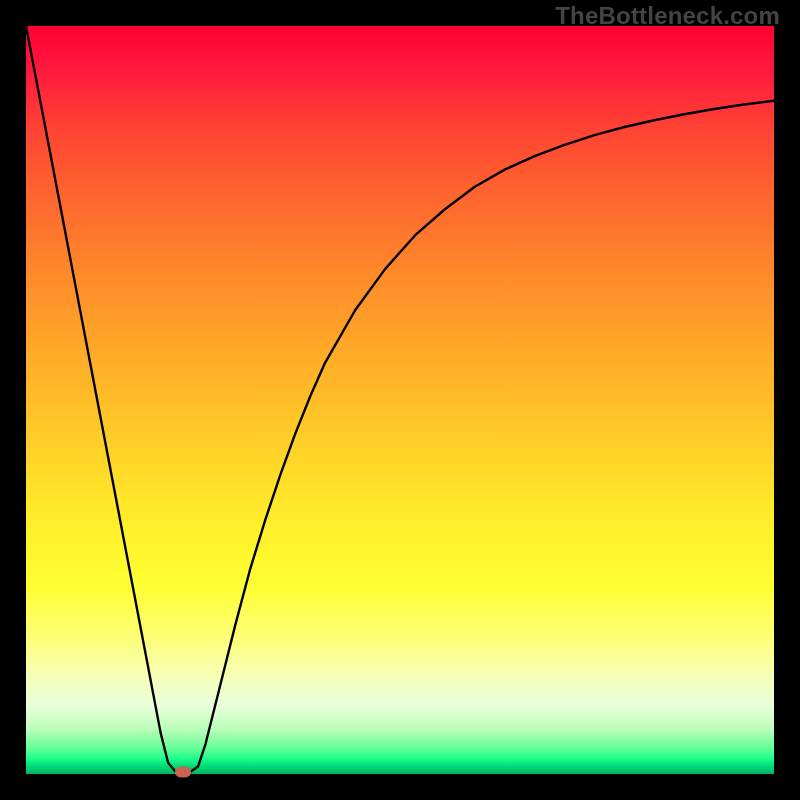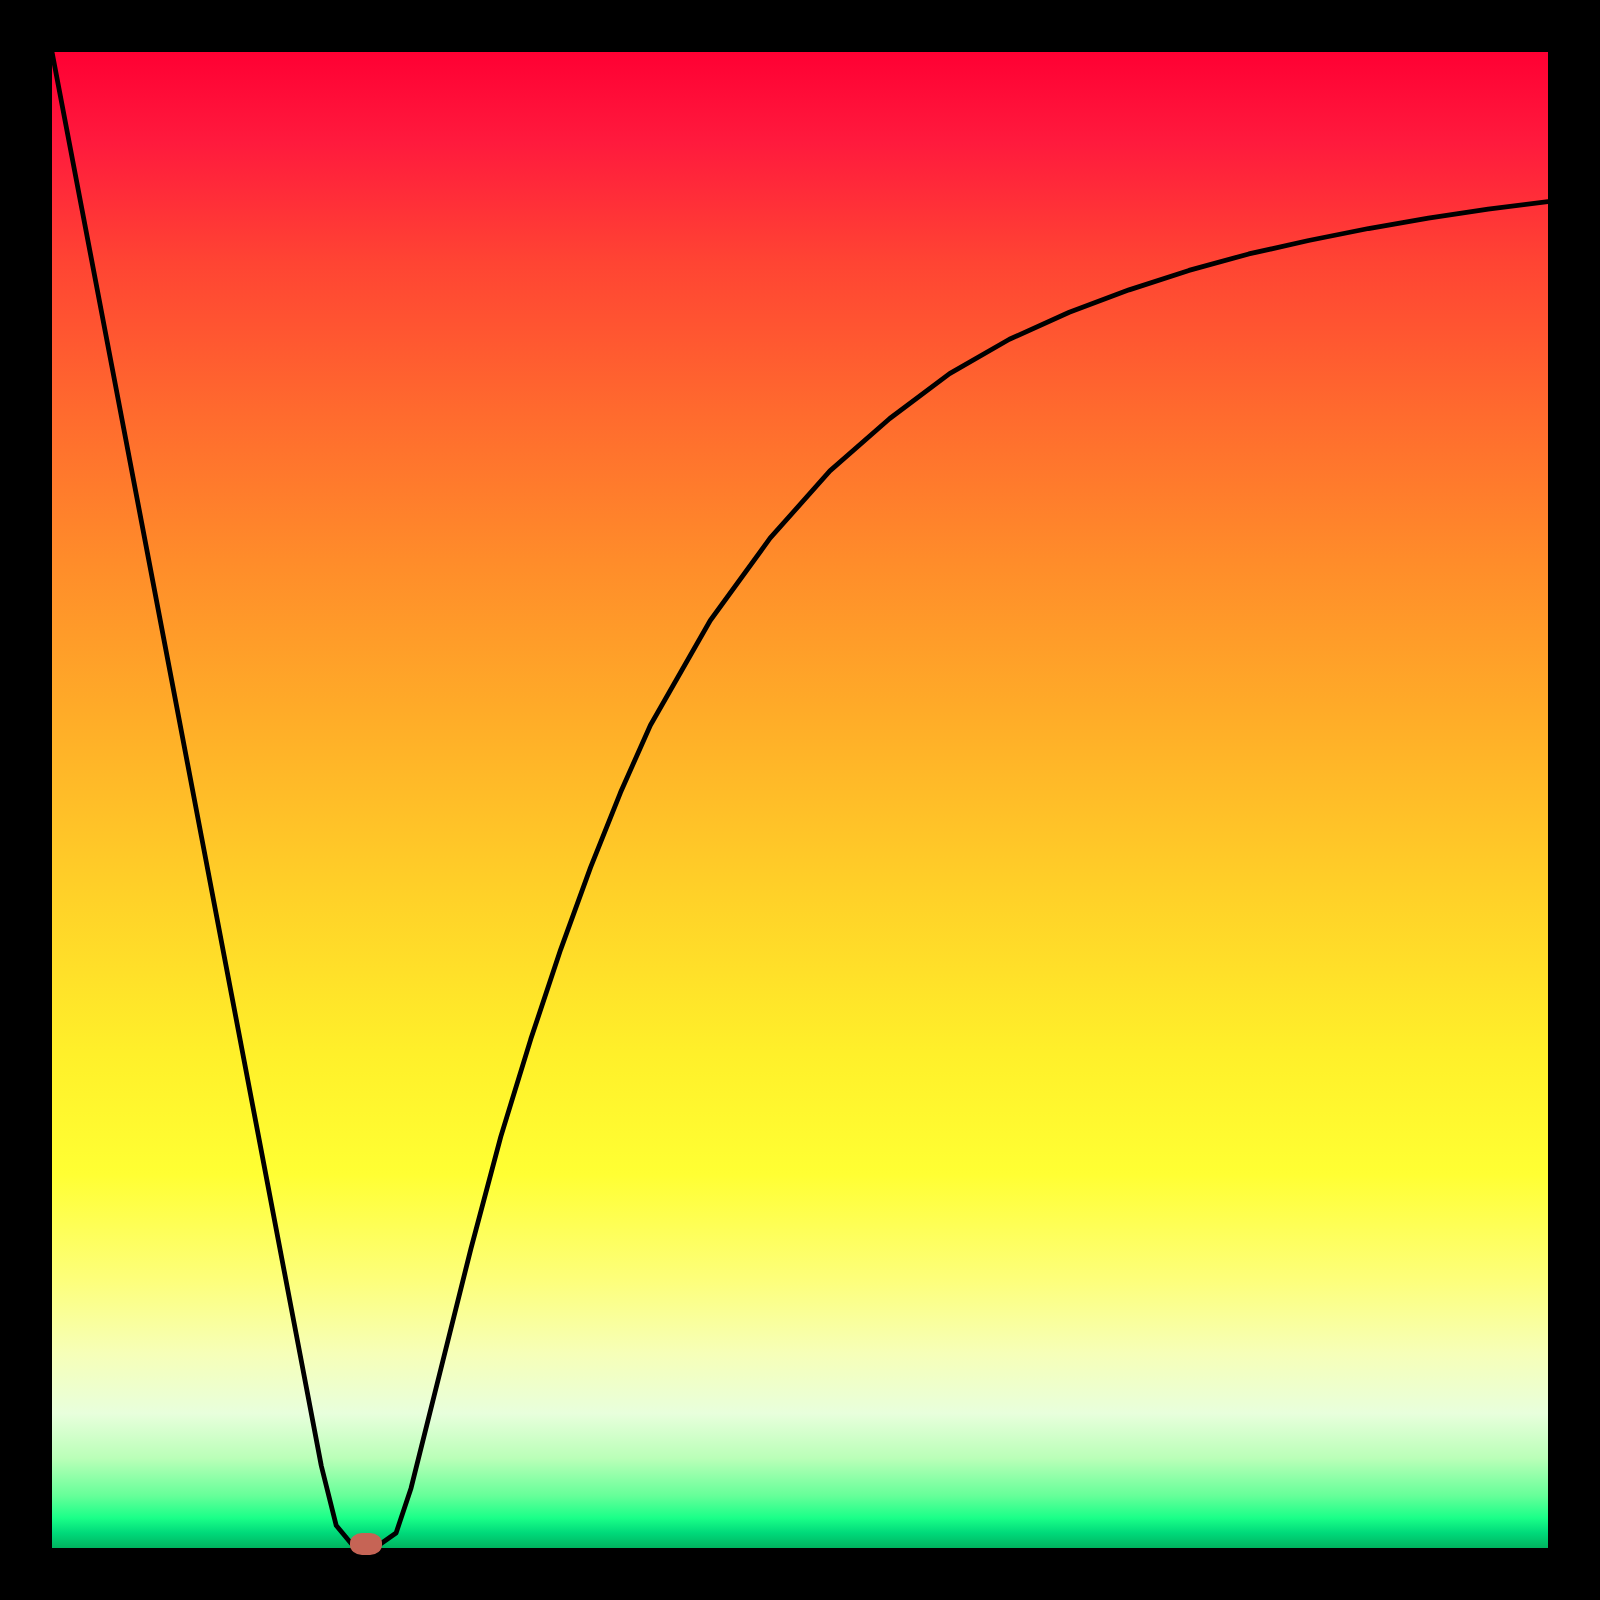--- a/index.html
+++ b/index.html
@@ -70,20 +70,21 @@
     background: #c66455;
     border-radius: 6px / 5px;
     transform: translate(-50%, -50%);
     z-index: 5;
   }
 </style>
 </head>
 <body>
 
 <div class="frame">
+  <div class="watermark">TheBottleneck.com</div>
 
   <div class="plot-area">
     <div class="gradient"></div>
 
     <svg class="curve-svg" viewBox="0 0 748 748" preserveAspectRatio="none">
       <path id="curve-path" fill="none" stroke="#000" stroke-width="2.4" stroke-linejoin="round" stroke-linecap="round" d="M0.00 0.00 L14.96 78.54 L29.92 157.08 L44.88 235.62 L59.84 314.16 L74.80 392.70 L89.76 471.24 L104.72 549.78 L119.68 628.32 L134.64 706.86 L142.12 736.78 L149.60 745.76 L157.08 746.50 L164.56 745.76 L172.04 740.52 L179.52 718.08 L194.48 658.24 L209.44 598.40 L224.40 542.30 L239.36 493.68 L254.32 448.80 L269.28 407.66 L284.24 370.26 L299.20 336.60 L329.12 284.24 L359.04 243.10 L388.96 209.44 L418.88 183.26 L448.80 160.82 L478.72 143.62 L508.64 130.15 L538.56 118.93 L568.48 109.21 L598.40 100.98 L628.32 94.25 L658.24 88.26 L688.16 83.03 L718.08 78.54 L748.00 74.80"></path>
     </svg>
 
     <div class="marker" id="marker" style="left: 157.08px; top: 745.756px;"></div>
   </div>

